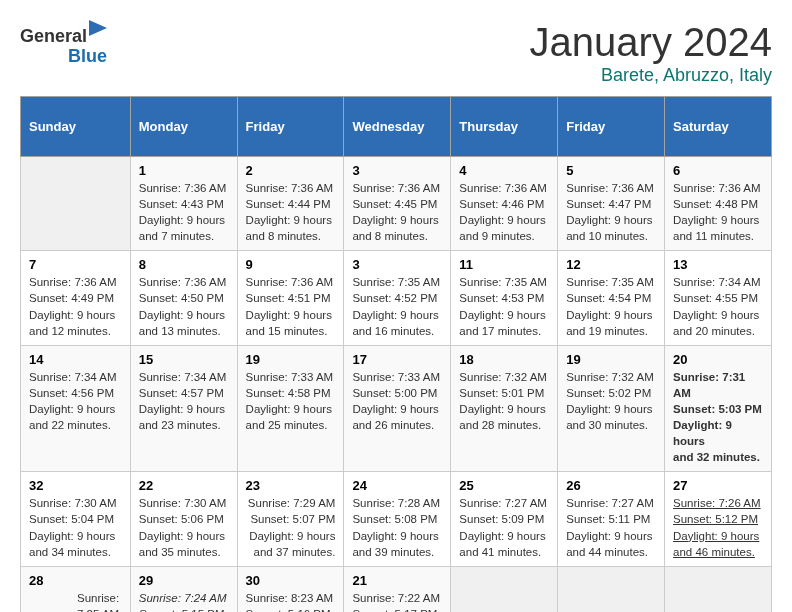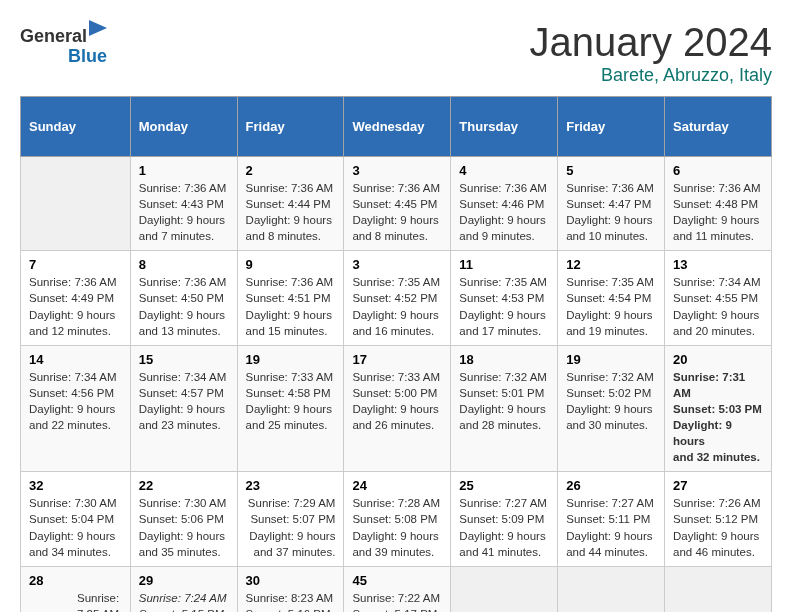--- a/index.html
+++ b/index.html
@@ -304,21 +304,21 @@
         </td>
         <td>
           <span class="day-num">26</span>
           <div class="day-info" style="white-space: pre-line;">Sunrise: 7:27 AM
 Sunset: 5:11 PM
 Daylight: 9 hours
 and 44 minutes.</div>
         </td>
         <td>
           <span class="day-num">27</span>
-          <div class="day-info" style="white-space: pre-line;">Sunrise: 7:26 AM
+          <div class="day-info" style="white-space: pre-line; text-decoration: underline;">Sunrise: 7:26 AM
 Sunset: 5:12 PM
 Daylight: 9 hours
 and 46 minutes.</div>
         </td>
       </tr>
       <tr>
         <td>
           <span class="day-num">28</span>
           <div class="day-info" style="white-space: pre-line; margin-left: 48px;">Sunrise: 7:25 AM
 Sunset: 5:13 PM
@@ -333,21 +333,21 @@
 and 50 minutes.</div>
         </td>
         <td>
           <span class="day-num">30</span>
           <div class="day-info" style="white-space: pre-line;">Sunrise: 8:23 AM
 Sunset: 5:16 PM
 Daylight: 9 hours
 and 52 minutes.</div>
         </td>
         <td>
-          <span class="day-num">45</span>
+          <span class="day-num">21</span>
           <div class="day-info" style="white-space: pre-line;">Sunrise: 7:22 AM
 Sunset: 5:17 PM
 Daylight: 9 hours
 and 55 minutes.</div>
         </td>
         <td class="empty-cell"></td>
         <td class="empty-cell"></td>
         <td class="empty-cell"></td>
       </tr>
     </tbody>

